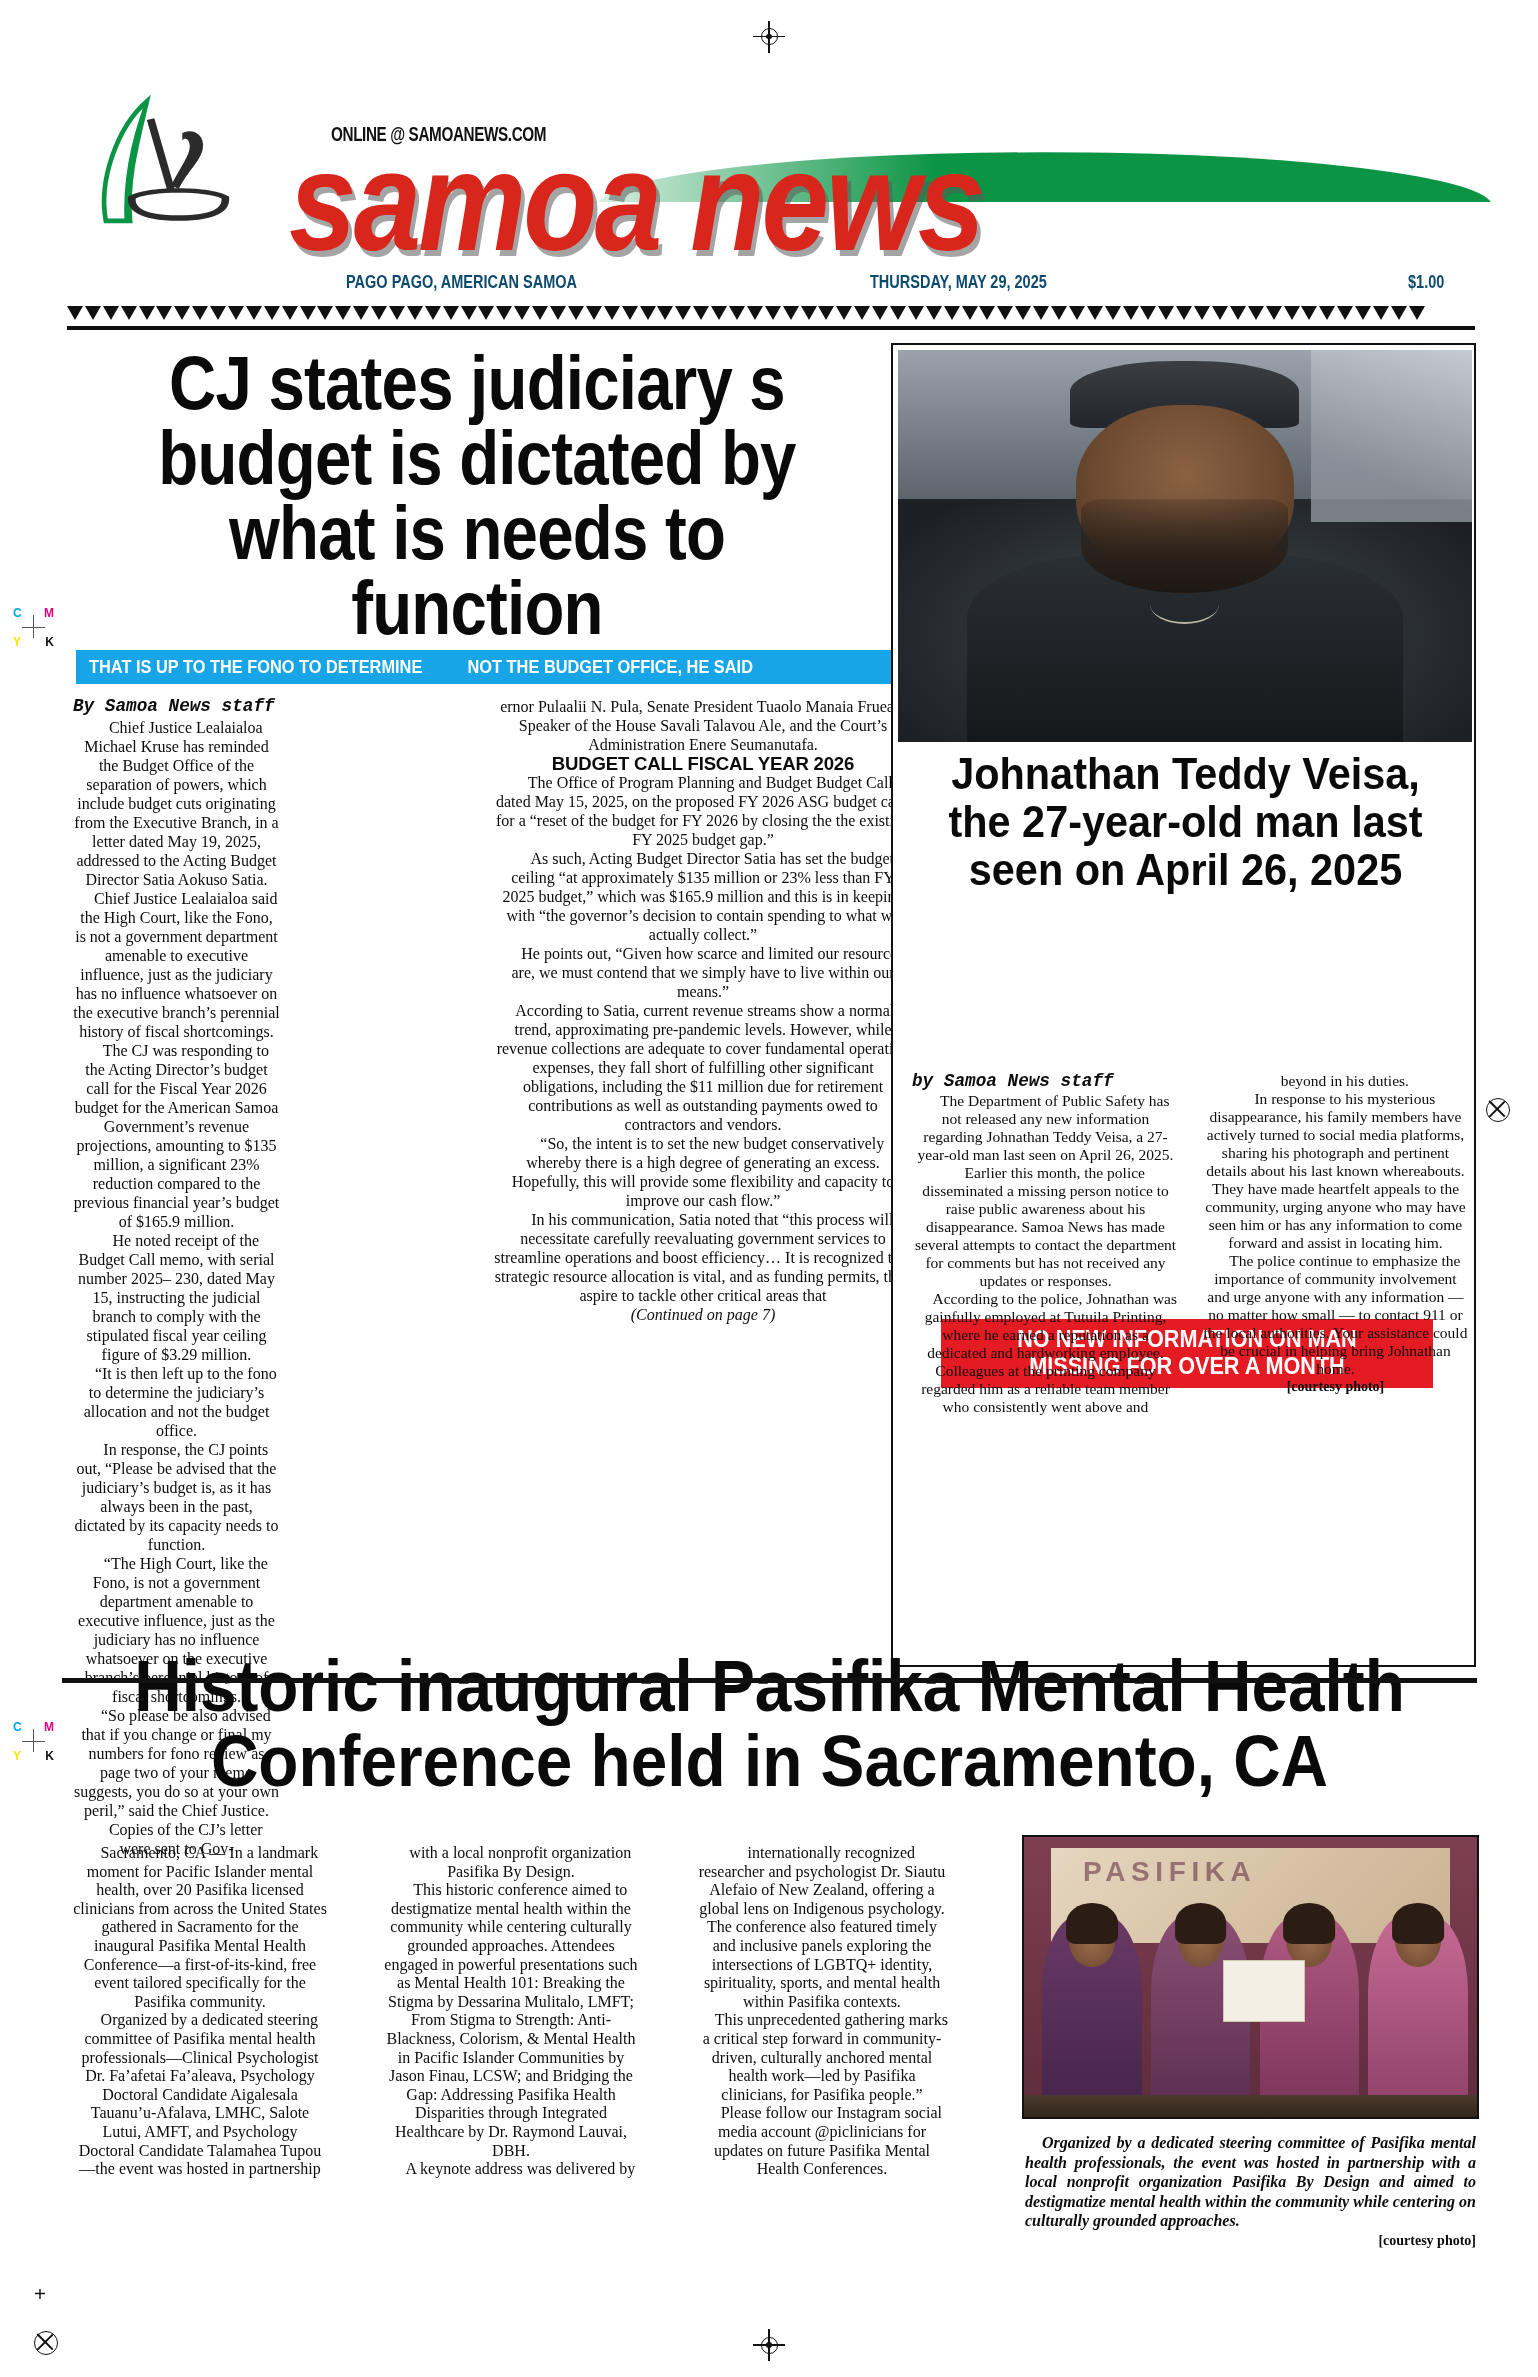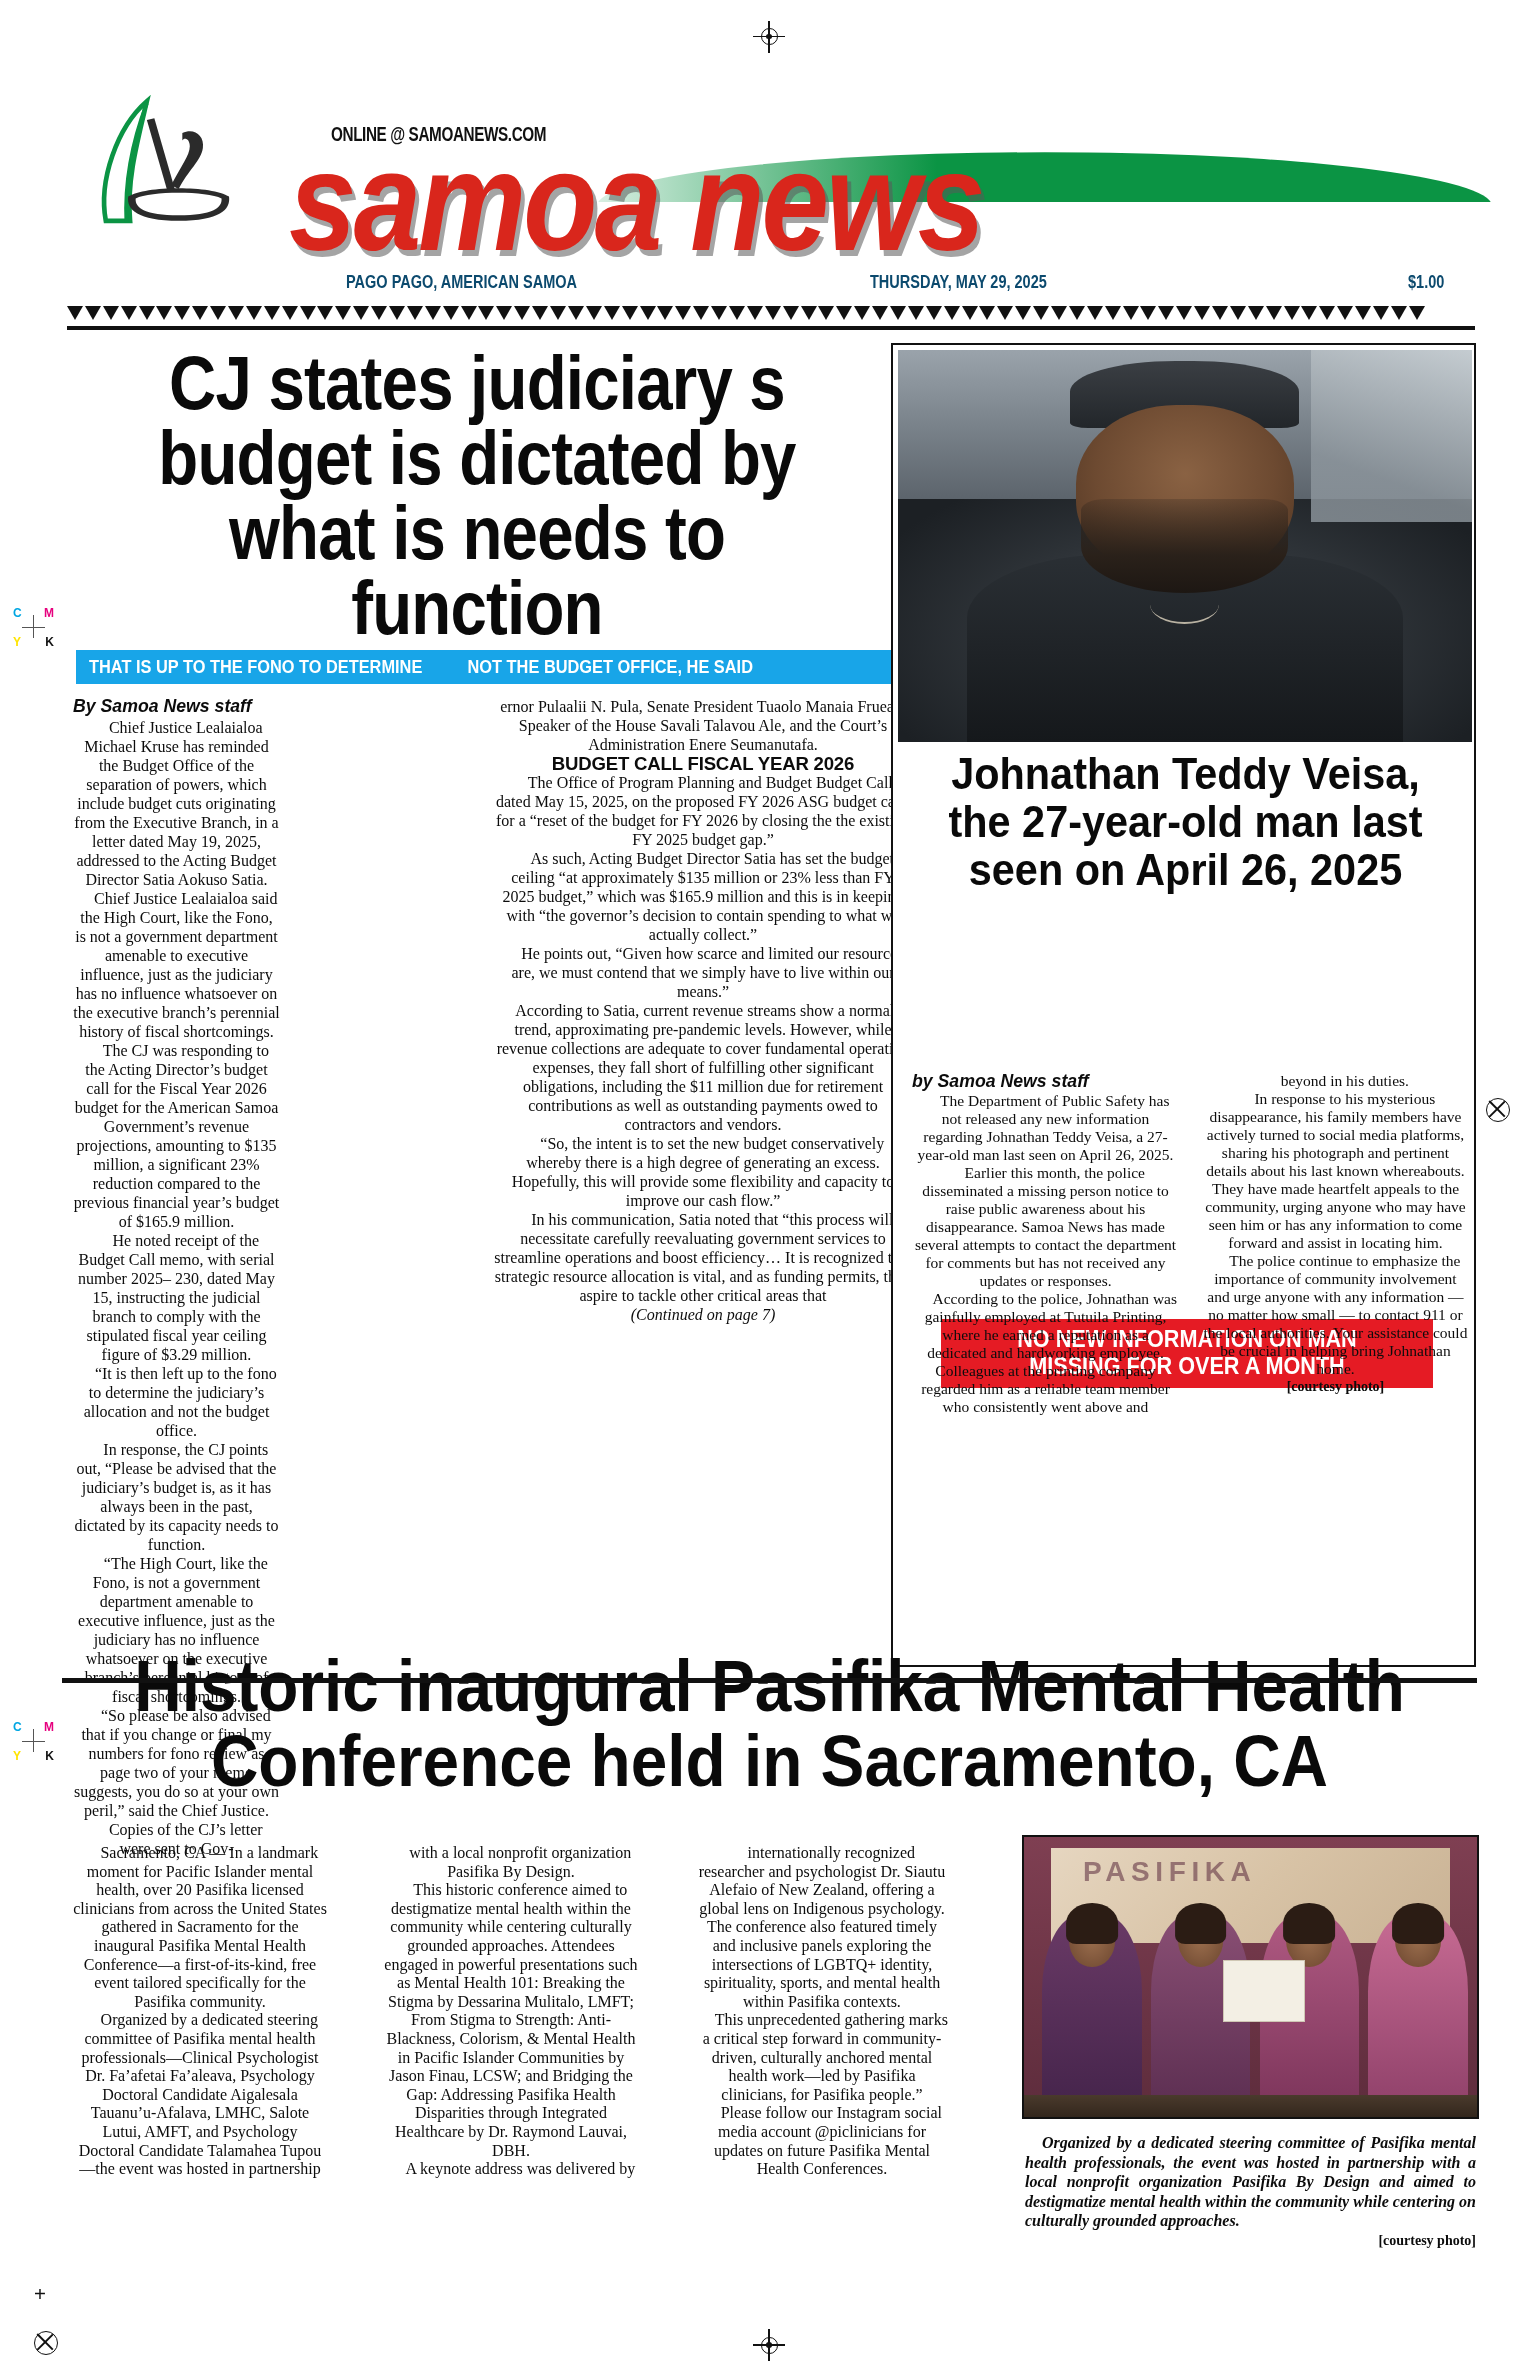--- a/index.html
+++ b/index.html
@@ -91,21 +91,21 @@
   }
   .kicker-bar {
     position:absolute; left:76px; top:650px; width:817px; height:34px;
     background:#18a5e8; color:#ffffff;
     font-family:"Liberation Sans", sans-serif; font-weight:bold; font-size:18.6px;
     display:flex; align-items:center; padding-left:13px;
   }
   .kicker-bar span { transform: scaleX(0.88); transform-origin:left center; white-space:nowrap; }
   .kicker-gap { display:inline-block; width:41px; }
 
-  .byline { font-family:Liberation Sans, sans-serif; font-weight:bold; font-style:italic; font-size:17.7px; margin-bottom:1.9px; }
+  .byline { font-family:Liberation Mono, monospace; font-weight:bold; font-style:italic; font-size:17.7px; margin-bottom:1.9px; }
   .body-col {
     position:absolute;
     font-family:"Liberation Serif", serif;
     font-size:16px; line-height:19px;
     text-align: justify; text-justify: inter-word;
     color:#0c0c0c;
     -webkit-hyphens:auto; hyphens:auto;
   }
   .body-col p { text-indent: 18.6px; margin:0;text-align:center; }
   .body-col p.no-indent { text-indent: 0; }

